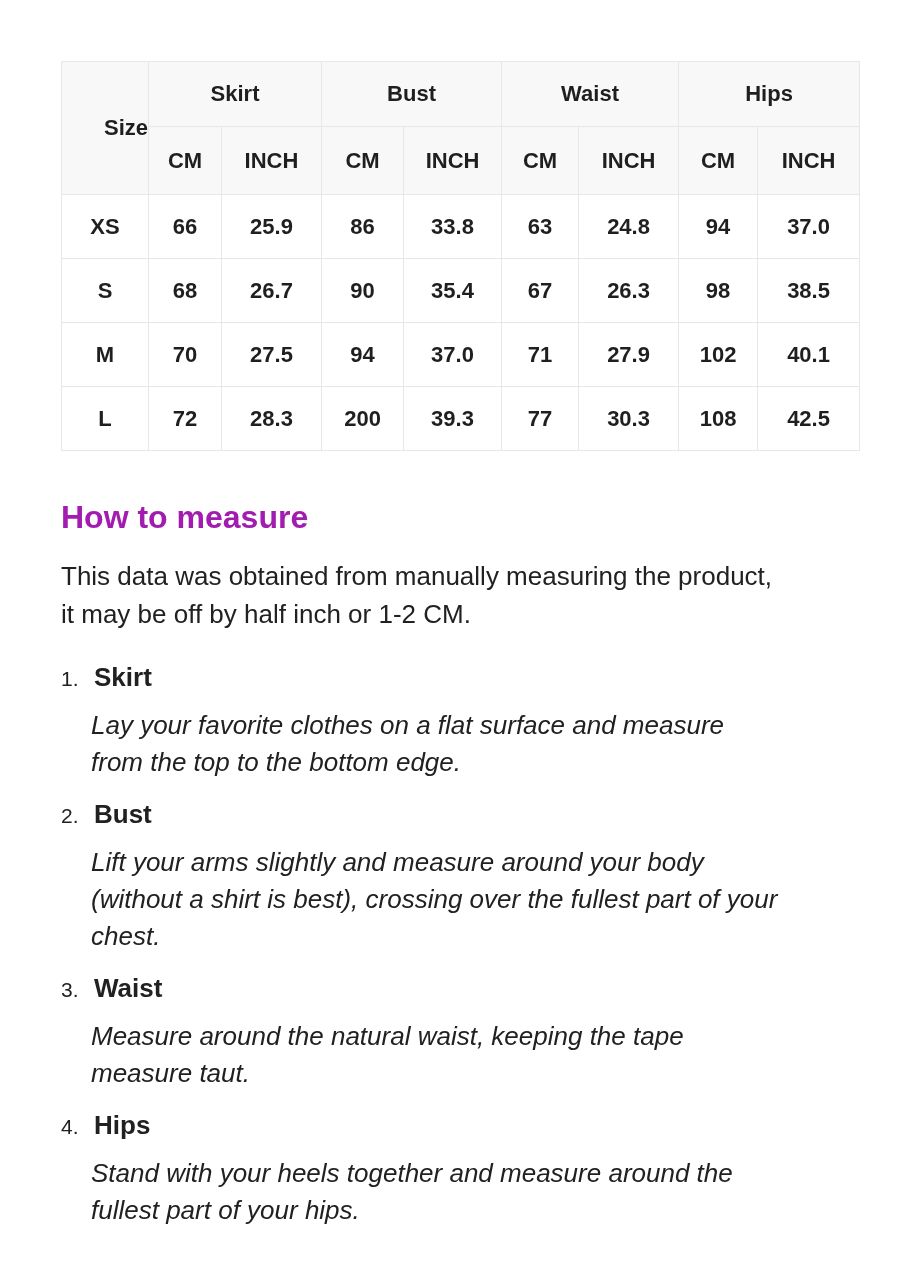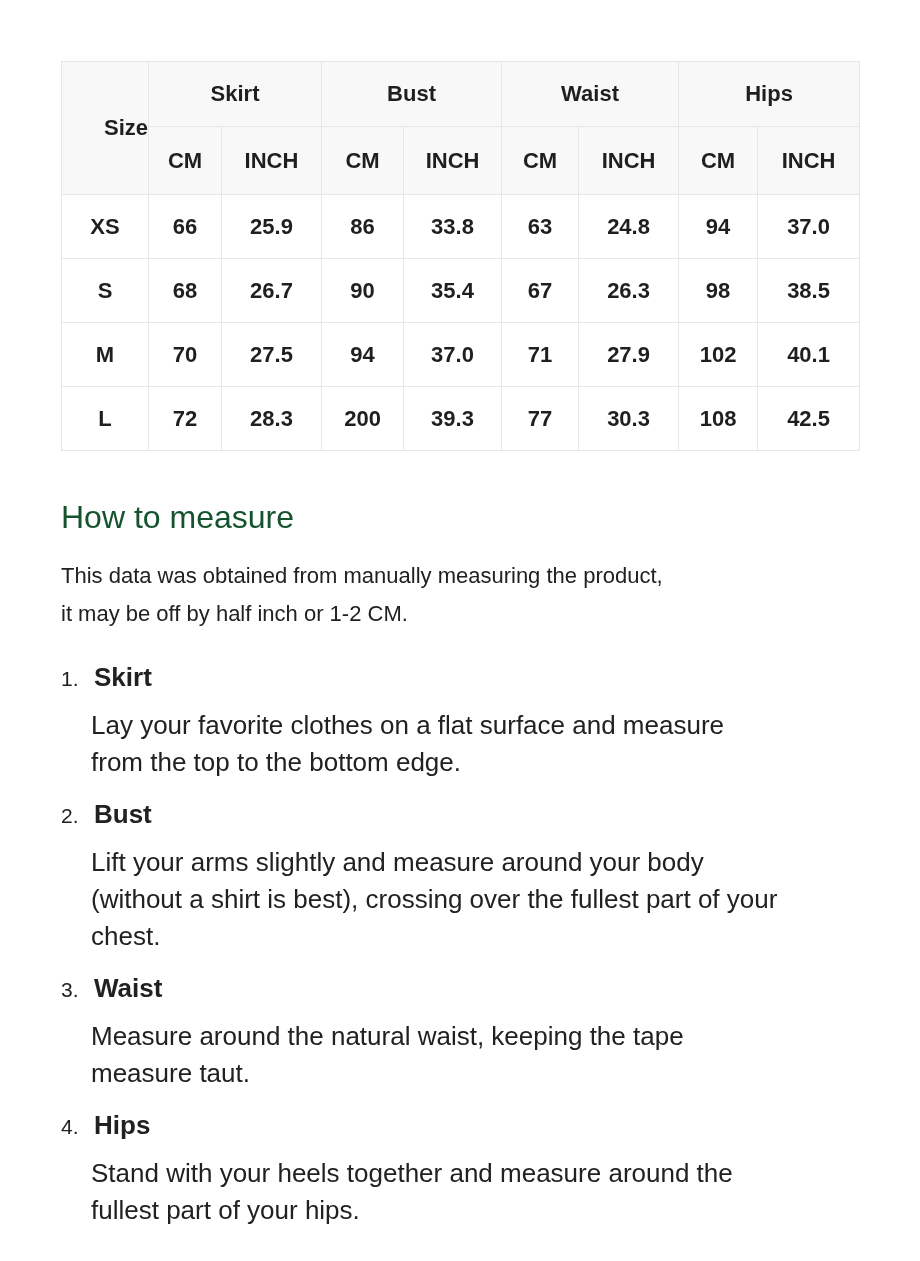--- a/index.html
+++ b/index.html
@@ -41,26 +41,26 @@
   tr.group-row th { height: 65px; }
   tr.unit-row  th { height: 68px; }
   tbody tr      td { height: 64px; background: #ffffff; }
   th.size-head { height: auto; text-align: right; }
 
   
   .htm-title {
     margin: 47px 0 0 0;
     font-size: 32px;
     line-height: 38px;
-    font-weight: normal;
-    color: #14532d;
+    font-weight: bold;
+    color: #a21caf;
   }
   .htm-intro {
     margin: 21px 0 0 0;
-    font-size: 22px;
+    font-size: 26px;
     line-height: 38px;
     white-space: pre-line;
   }
   .steps {
     margin-top: 28px;
   }
   .step { margin: 0; }
   .step-header {
     display: flex;
     align-items: baseline;
@@ -75,20 +75,21 @@
   .step-name {
     font-size: 26px;
     line-height: 32px;
     font-weight: bold;
   }
   .step-desc {
     margin: 12px 0 17px 30px;
     font-size: 26px;
     line-height: 37px;
     white-space: pre-line;
+    font-style: italic;
   }
 </style>
 </head>
 <body>
 
 <div class="page">
 
   <table class="size-chart">
     <colgroup>
       <col style="width:87px">

